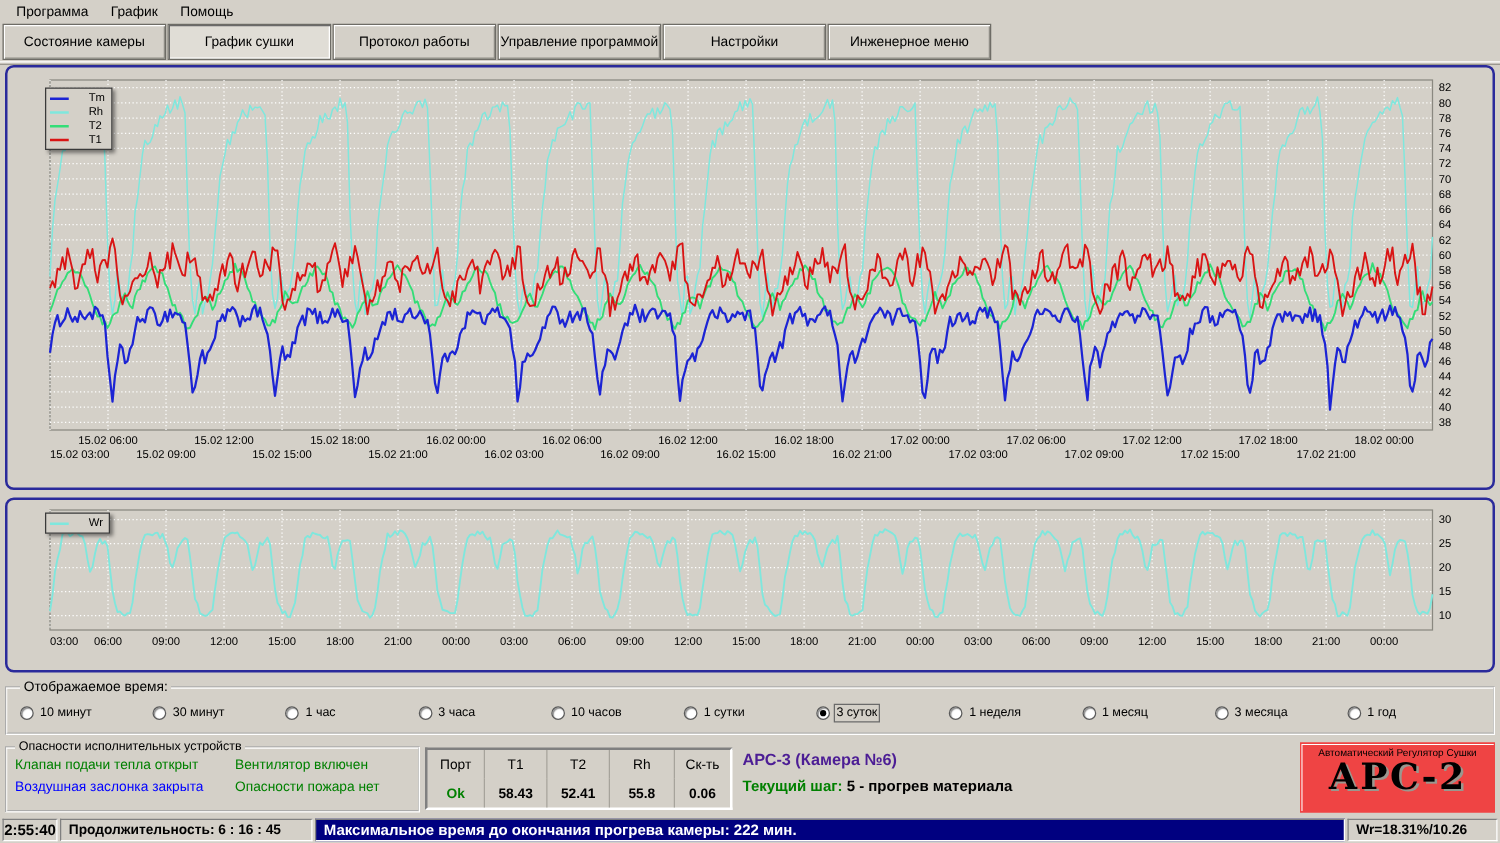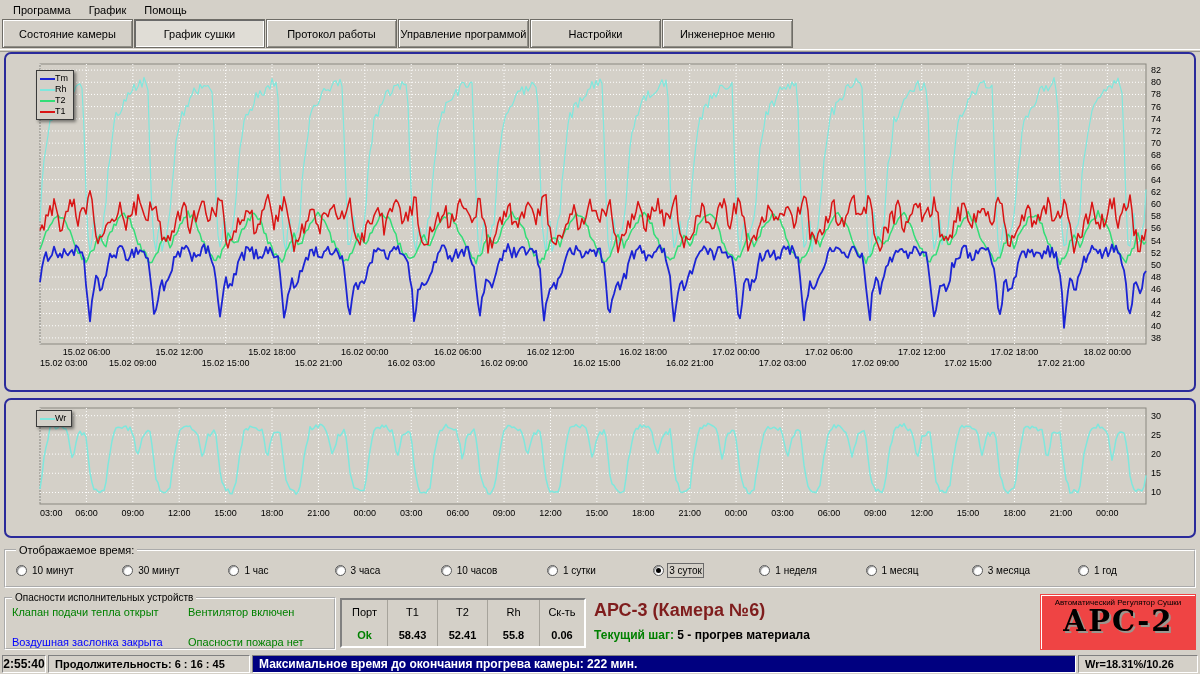--- a/index.html
+++ b/index.html
@@ -11,40 +11,40 @@
 .tab{width:131px;height:29px;margin-right:1px;display:flex;align-items:center;justify-content:center;font-size:11px;background:#d4d0c8;border:1px solid #6e6c66;box-shadow:inset 1px 1px 0 #ffffff, inset -1px -1px 0 #8f8d86;cursor:default}
 .tab.active{background:#e0ddd6;box-shadow:inset 1px 1px 0 #6a6a6a, inset -1px -1px 0 #fff}
 .tabdivider{position:absolute;left:0;top:49px;width:1200px;height:3px;border-top:1px solid #fff;border-bottom:1px solid #9a978f}
 .panel{position:absolute;left:4px;width:1192px;background:#d4d0c8;border:2px solid #2a2a9b;border-radius:7px;overflow:hidden}
 .chart1{top:52px;height:340px}
 .chart2{top:398px;height:140px}
 .panel svg{position:absolute;left:0;top:0}
 .legend{position:absolute;background:#d4d0c8;border:1px solid #3a3a3a;box-shadow:2px 2px 3px rgba(0,0,0,.45);padding:2px 5px 2px 3px}
 #legend1{left:30px;top:16px}
 #legend2{left:30px;top:10px}
-.lrow{display:flex;align-items:center;gap:0;height:11px}
+.lrow{display:flex;align-items:center;gap:16px;height:11px}
 .lsw{width:15px;height:2px;display:inline-block}
 .lname{font-size:9px;line-height:11px}
 fieldset{border:2px groove #ffffff}
 fieldset legend{font-size:11px;padding:0 3px}
 .timefs{position:absolute;left:4px;top:544px;width:1192px;height:44px;padding:0 10px}
 .radios{display:flex;height:24px;align-items:center;margin-top:2px}
 .radio-item{flex:1;display:flex;align-items:center;gap:5px;font-size:10px;cursor:default}
 .rb{width:11px;height:11px;border-radius:50%;background:#fff;border:1px solid #5a5a5a;box-shadow:inset 1px 1px 1px rgba(0,0,0,.45);position:relative;flex:0 0 11px}
 .dot{position:absolute;left:2px;top:2px;width:5px;height:5px;background:#000;border-radius:50%}
 .radio-item.selected .rlbl{outline:1px solid #6a6a6a;outline-offset:1px}
 .devfs{position:absolute;left:4px;top:592px;width:332px;height:58px;padding:2px 6px}
 .devfs legend{font-size:10px}
-.devgrid{display:grid;grid-template-columns:176px auto;row-gap:18px;font-size:11px;margin-top:1px}
+.devgrid{display:grid;grid-template-columns:176px auto;row-gap:6px;font-size:11px;margin-top:1px}
 .readings{position:absolute;left:340px;top:598px;width:246px;height:50px;border:2px solid;border-color:#808080 #ffffff #ffffff #808080;background:#d4d0c8;display:grid;grid-template-columns:46px 50px 50px 52px 44px;grid-template-rows:1fr 1fr;font-size:11px}
 .rcell{display:flex;align-items:center;justify-content:center;border-right:1px solid #a6a39b}
 .rcell.last{border-right:none}
 .rval{font-weight:bold}
 .caminfo{position:absolute;left:594px;top:600px;width:430px}
-.camtitle{color:#7f1d1d;font-weight:bold;font-size:18px}
+.camtitle{color:#4c1d95;font-weight:bold;font-size:13px}
 .camstep{font-size:12px;font-weight:bold;margin-top:7px}
 .steplabel{color:#008000}
 .stepval{color:#000}
 .brand{position:absolute;left:1040px;top:594px;width:156px;height:56px;border:1px solid #ef4444;box-shadow:inset 1px 1px 0 #ffffff;display:flex;flex-direction:column;align-items:center;padding-top:3px;background:#ef4444}
 .brandsub{font-size:8px;white-space:nowrap}
 .brandlogo{font-family:"DejaVu Serif",serif;font-weight:bold;font-size:29px;line-height:1.0;letter-spacing:2px;text-shadow:2px 2px 0 #9a978f}
 .statusbar{position:absolute;left:0;top:654px;width:1200px;height:20px;display:flex;gap:2px;padding:1px 2px;background:#d4d0c8}
 .seg{border:1px solid;border-color:#808080 #ffffff #ffffff #808080;display:flex;align-items:center;font-weight:bold;font-size:11px;padding:0 6px;white-space:nowrap;overflow:hidden}
 .seg.clock{width:44px;justify-content:center;font-size:12px}
 .seg.duration{width:202px}

